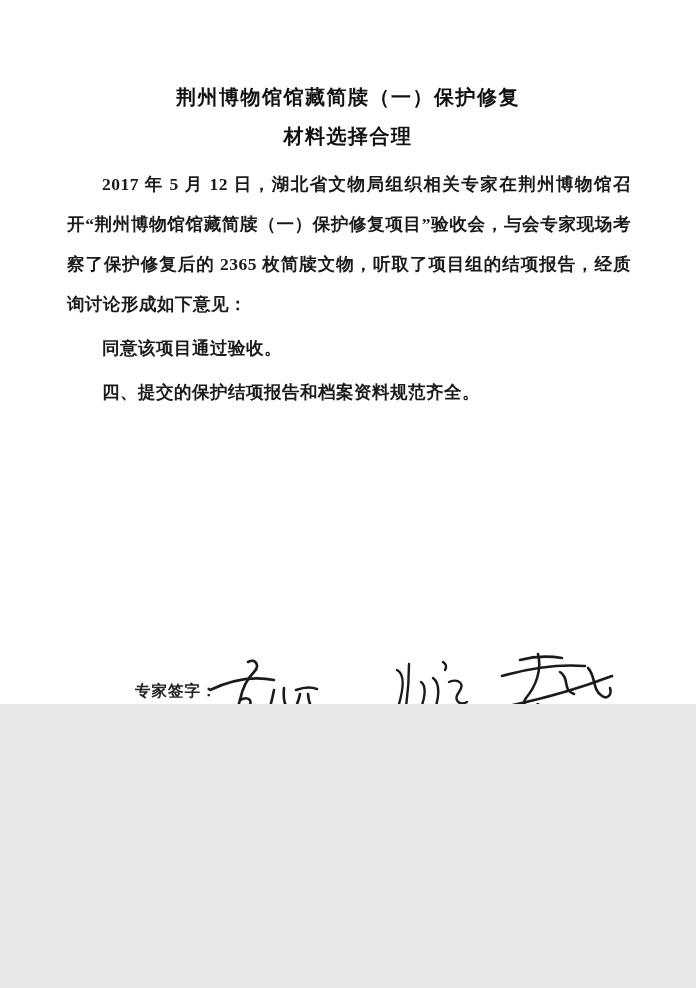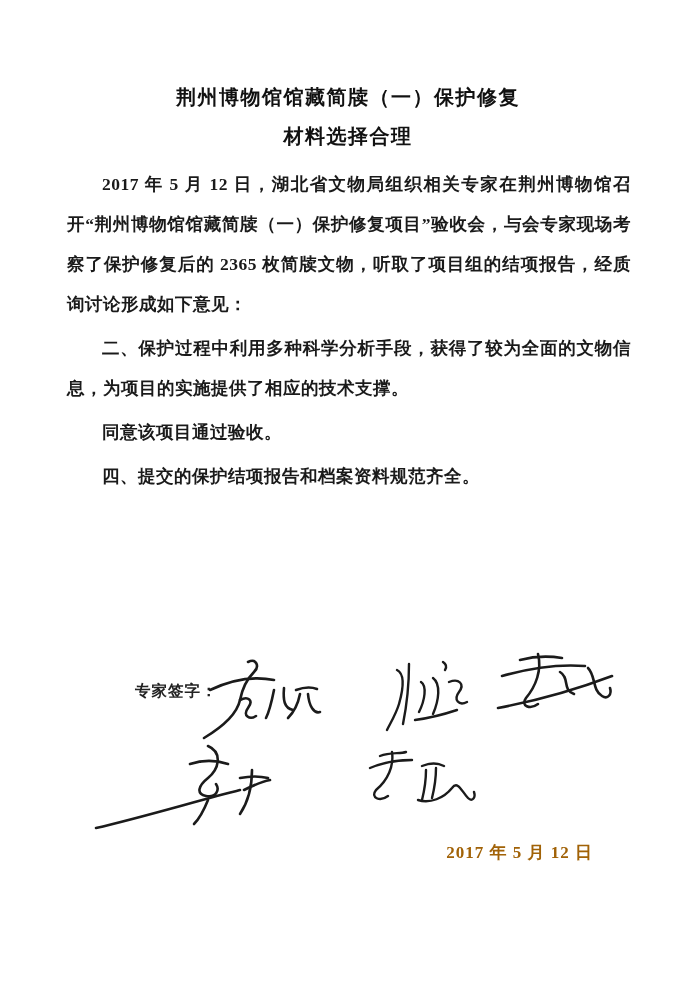--- a/index.html
+++ b/index.html
@@ -1,18 +1,18 @@
 <!DOCTYPE html>
 <html><head>
 <meta charset="utf-8">
 <style>
   html,body{margin:0;padding:0;background:#e8e8e8;}
   .page{
     position:relative;
-    width:696px;height:988px;
+    width:696px;height:704px;
     margin:0 auto;
     background:#ffffff;
     overflow:hidden;
     font-family:"Liberation Serif", serif;
     color:#1c1c1c;
   }
   .doc-title{
     position:absolute;
     top:78px;left:0;right:0;
     text-align:center;
@@ -59,21 +59,20 @@
 
 <div class="page">
 
   <div class="doc-title">
     <span class="t-line">荆州博物馆馆藏简牍（一）保护修复</span>
     <span class="t-line">材料选择合理</span>
   </div>
 
   <div class="body-text">
     <p>2017 年 5 月 12 日，湖北省文物局组织相关专家在荆州博物馆召开“荆州博物馆馆藏简牍（一）保护修复项目”验收会，与会专家现场考察了保护修复后的 2365 枚简牍文物，听取了项目组的结项报告，经质询讨论形成如下意见：</p>
-    <p>二、保护过程中利用多种科学分析手段，获得了较为全面的文物信息，为项目的实施提供了相应的技术支撑。</p>
     <p>同意该项目通过验收。</p>
     <p>四、提交的保护结项报告和档案资料规范齐全。</p>
   </div>
 
   <div class="sign-label">专家签字：</div>
 
   <svg class="sig" style="left:196px;top:656px;" width="126" height="92" viewBox="0 0 126 92">
     <g stroke-width="2.6">
       <path d="M52,6 C60,2 64,10 58,16 C50,24 46,34 44,44 C41,58 28,70 8,82"></path>
       <path d="M14,34 C35,24 58,20 78,24"></path>

